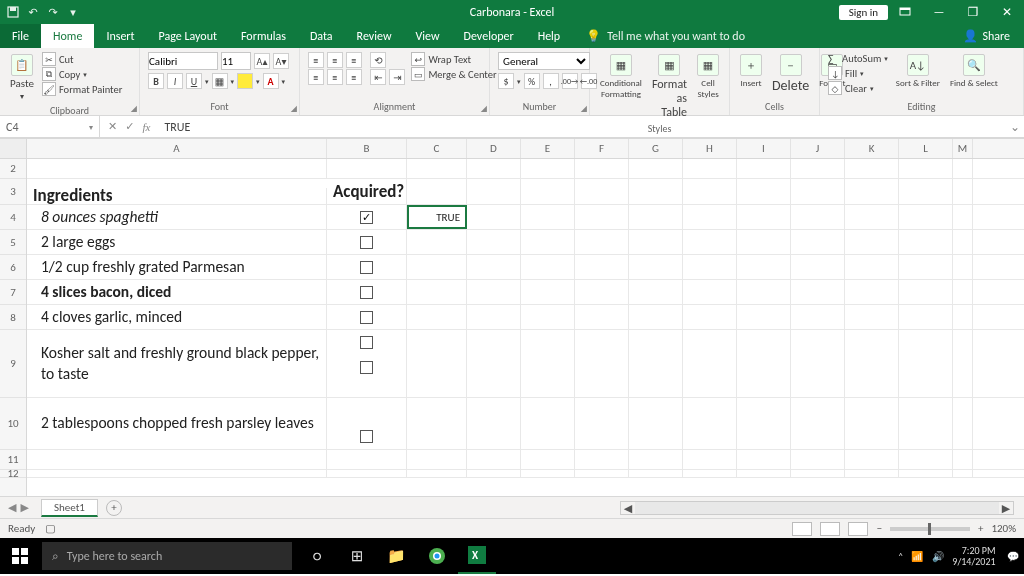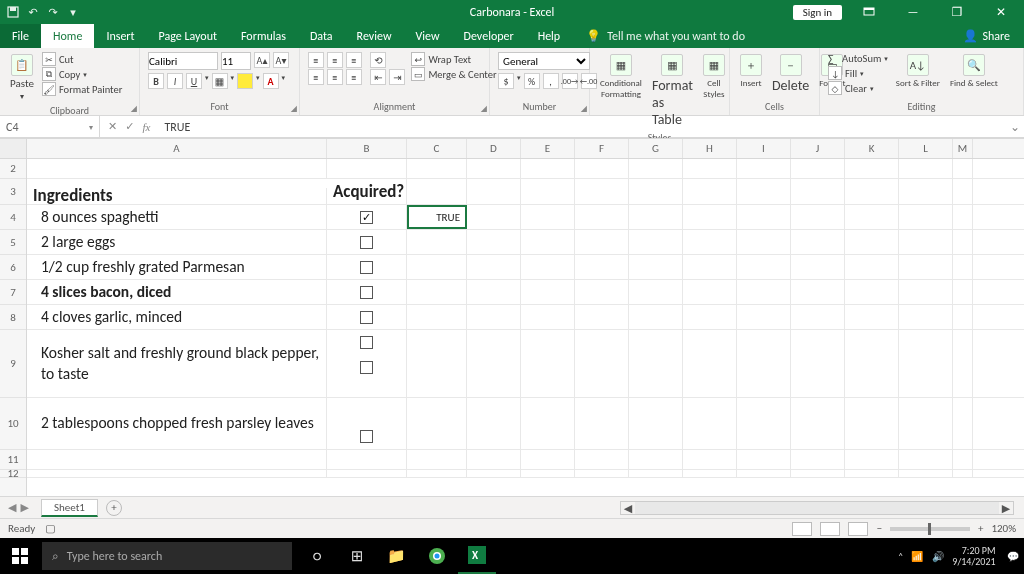--- a/index.html
+++ b/index.html
@@ -1,42 +1,42 @@
 <!DOCTYPE html>
 <html><head>
 <meta charset="utf-8">
 <style>
   * { box-sizing: border-box; margin:0; padding:0; font-family: "Segoe UI", Calibri, sans-serif; }
   html,body{ width:1024px; height:576px; overflow:hidden; background:#fff; }
   .titlebar{ height:24px; background:#0f7a3f; display:flex; align-items:center; color:#fff; font-size:11px; position:relative;}
   .qat { display:flex; gap:6px; align-items:center; padding-left:6px;}
   .qat .ic { width:14px; height:14px; display:flex; align-items:center; justify-content:center; opacity:.9;}
   .title-center{ position:absolute; left:50%; transform:translateX(-50%); font-size:12px; }
-  .title-right{ margin-left:auto; display:flex; align-items:center; gap:10px; padding-right:6px;}
+  .title-right{ margin-left:auto; display:flex; align-items:center; gap:0; padding-right:0;}
   .signin{ background:#fff; color:#222; padding:1px 10px; font-size:11px; border-radius:2px;}
   .winbtn{ width:34px; height:24px; display:flex;align-items:center;justify-content:center; font-size:12px;}
   .menubar{ height:24px; background:#0f7a3f; display:flex; align-items:stretch; color:#fff; font-size:12px;}
   .tab{ padding:0 12px; display:flex; align-items:center; cursor:pointer;}
   .tab.file{ background:#0b6a36;}
   .tab.active{ background:#fff; color:#1b7a41;}
   .tellme{ display:flex; align-items:center; gap:6px; padding-left:14px; opacity:.9;}
   .share{ margin-left:auto; padding:0 14px; display:flex; align-items:center; gap:4px;}
   .ribbon{ height:68px; background:#f3f2f1; border-bottom:1px solid #d8d8d8; display:flex; font-size:11px; color:#444;}
   .group{ border-right:1px solid #e1e1e1; padding:4px 8px 0 8px; display:flex; flex-direction:column; position:relative;}
   .group .body{ flex:1; display:flex; gap:6px; align-items:flex-start;}
   .group .label{ text-align:center; font-size:10px; color:#666; padding:1px 0 2px;}
   .group .corner{ position:absolute; right:2px; bottom:2px; font-size:8px; color:#888;}
   .bigbtn{ display:flex; flex-direction:column; align-items:center; gap:1px; padding:2px 2px; }
   .bigbtn .ic{ width:22px;height:22px; background:#efe; border:1px solid #ccc; border-radius:2px; display:flex;align-items:center;justify-content:center; font-size:11px;}
   .stack{ display:flex; flex-direction:column; gap:1px; font-size:10.5px;}
   .stack .row{ display:flex; align-items:center; gap:3px; white-space:nowrap;}
   .iconbox{ width:14px;height:14px; border:1px solid #bbb; display:inline-flex;align-items:center;justify-content:center; font-size:9px; background:#fff;}
   select.r, input.r{ font-size:11px; border:1px solid #c7c7c7; background:#fff; height:18px; }
   .fontname{ width:70px;} .fontsize{ width:30px;}
-  .btnrow{ display:flex; gap:3px; }
+  .btnrow{ display:flex; gap:3px; align-items:center;}
   .sq{ width:16px;height:16px; border:1px solid #cfcfcf; display:flex;align-items:center;justify-content:center; font-size:10px; background:#fff;}
   .namebox-row{ height:22px; border-bottom:1px solid #d8d8d8; display:flex; align-items:stretch; font-size:12px; background:#fff;}
   .namebox{ width:100px; border-right:1px solid #d8d8d8; padding:2px 6px; display:flex; align-items:center; justify-content:space-between; color:#666;}
   .fx-icons{ display:flex; align-items:center; gap:8px; padding:0 8px; color:#888; font-size:11px;}
   .fx-label{ font-style:italic; font-family:"Times New Roman",serif;}
   .formula{ flex:1; padding:2px 6px; color:#444; display:flex; align-items:center;}
   .fb-expand{ width:18px; display:flex;align-items:center;justify-content:center; color:#888;}
   .sheet{ display:flex; height:358px; position:relative; font-size:12px; color:#222; border-top:1px solid #d8d8d8;}
   .rowhdrs{ width:27px; background:#f6f6f6; border-right:1px solid #d8d8d8; display:flex; flex-direction:column;}
   .corner-cell{ height:20px; border-bottom:1px solid #d8d8d8; background:#eee;}
@@ -218,21 +218,21 @@
   </div>
 
   <div class="group" style="width:140px">
     <div class="body">
       <div class="bigbtn">
           <div class="ic">▦</div>
           <span style="font-size:9px;text-align:center">Conditional Formatting</span>
         </div>
       <div class="bigbtn">
           <div class="ic">▦</div>
-          <span style="font-size:14px;text-align:left">Format as Table</span>
+          <span style="font-size:12px;text-align:right">Format as Table</span>
         </div>
       <div class="bigbtn">
           <div class="ic">▦</div>
           <span style="font-size:9px;text-align:center">Cell Styles</span>
         </div>
     </div>
     <div class="label">Styles</div>
   </div>
 
   <div class="group" style="width:90px">
@@ -353,21 +353,21 @@
           <div class="cell" style="width: 54px;"></div>
           <div class="cell" style="width: 54px;"></div>
           <div class="cell" style="width: 54px;"></div>
           <div class="cell" style="width: 54px;"></div>
           <div class="cell" style="width: 54px;"></div>
           <div class="cell" style="width: 54px;"></div>
           <div class="cell" style="width: 54px;"></div>
           <div class="cell" style="width: 20px;"></div>
         </div>
         <div class="row-r" style="height: 25px;">
-          <div class="cell ing" style="width: 300px; padding-left: 14px; white-space: normal; line-height: 1.3;">8 ounces spaghetti</div>
+          <div class="cell ing" style="width: 300px; padding-left: 14px; white-space: normal; line-height: 1.3; font-style: italic;">8 ounces spaghetti</div>
           <div class="cell cb-cell" style="width: 80px;">
             <span class="cb chk"></span>
           </div>
           <div class="cell sel-cell" style="width: 60px;">TRUE</div>
           <div class="cell" style="width: 54px;"></div>
           <div class="cell" style="width: 54px;"></div>
           <div class="cell" style="width: 54px;"></div>
           <div class="cell" style="width: 54px;"></div>
           <div class="cell" style="width: 54px;"></div>
           <div class="cell" style="width: 54px;"></div>

